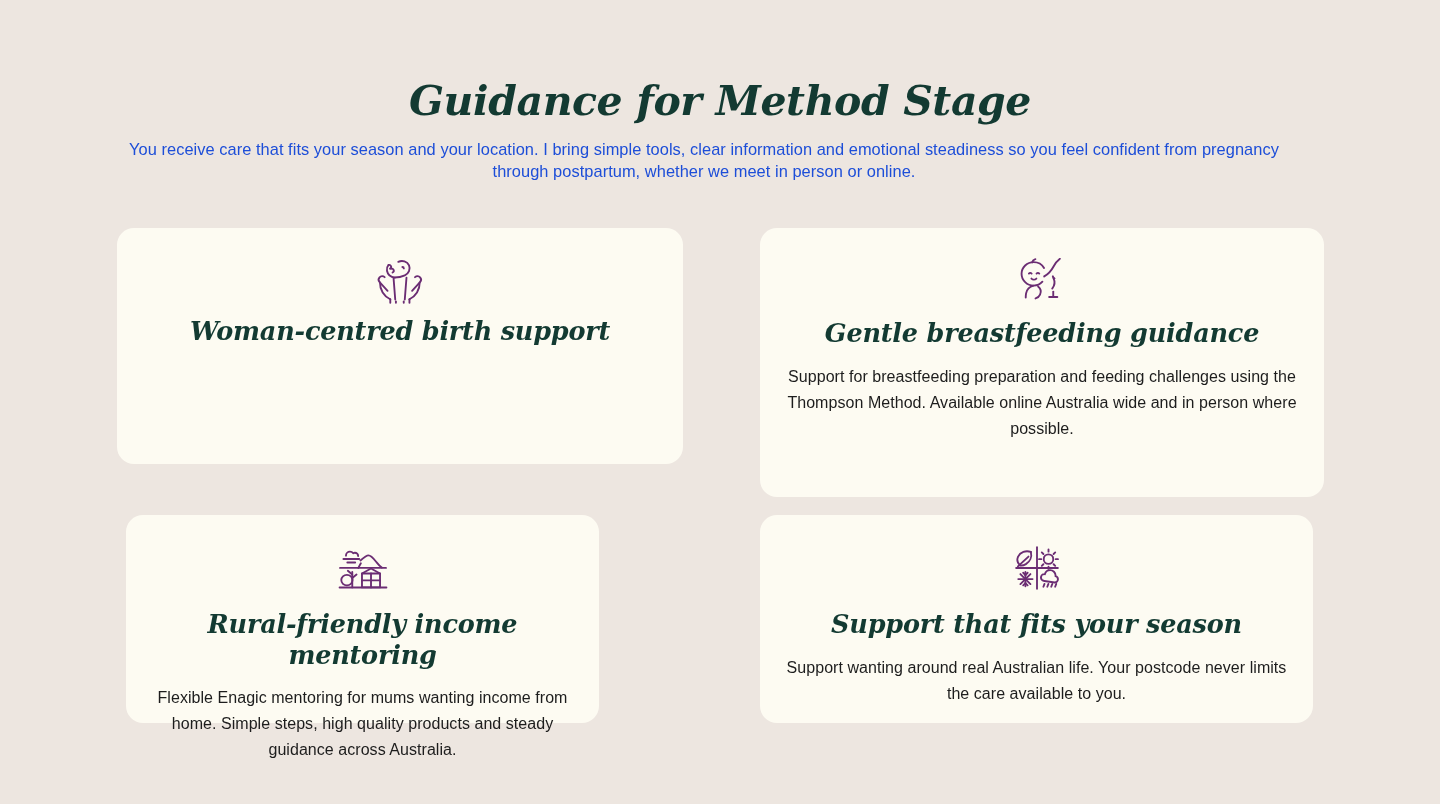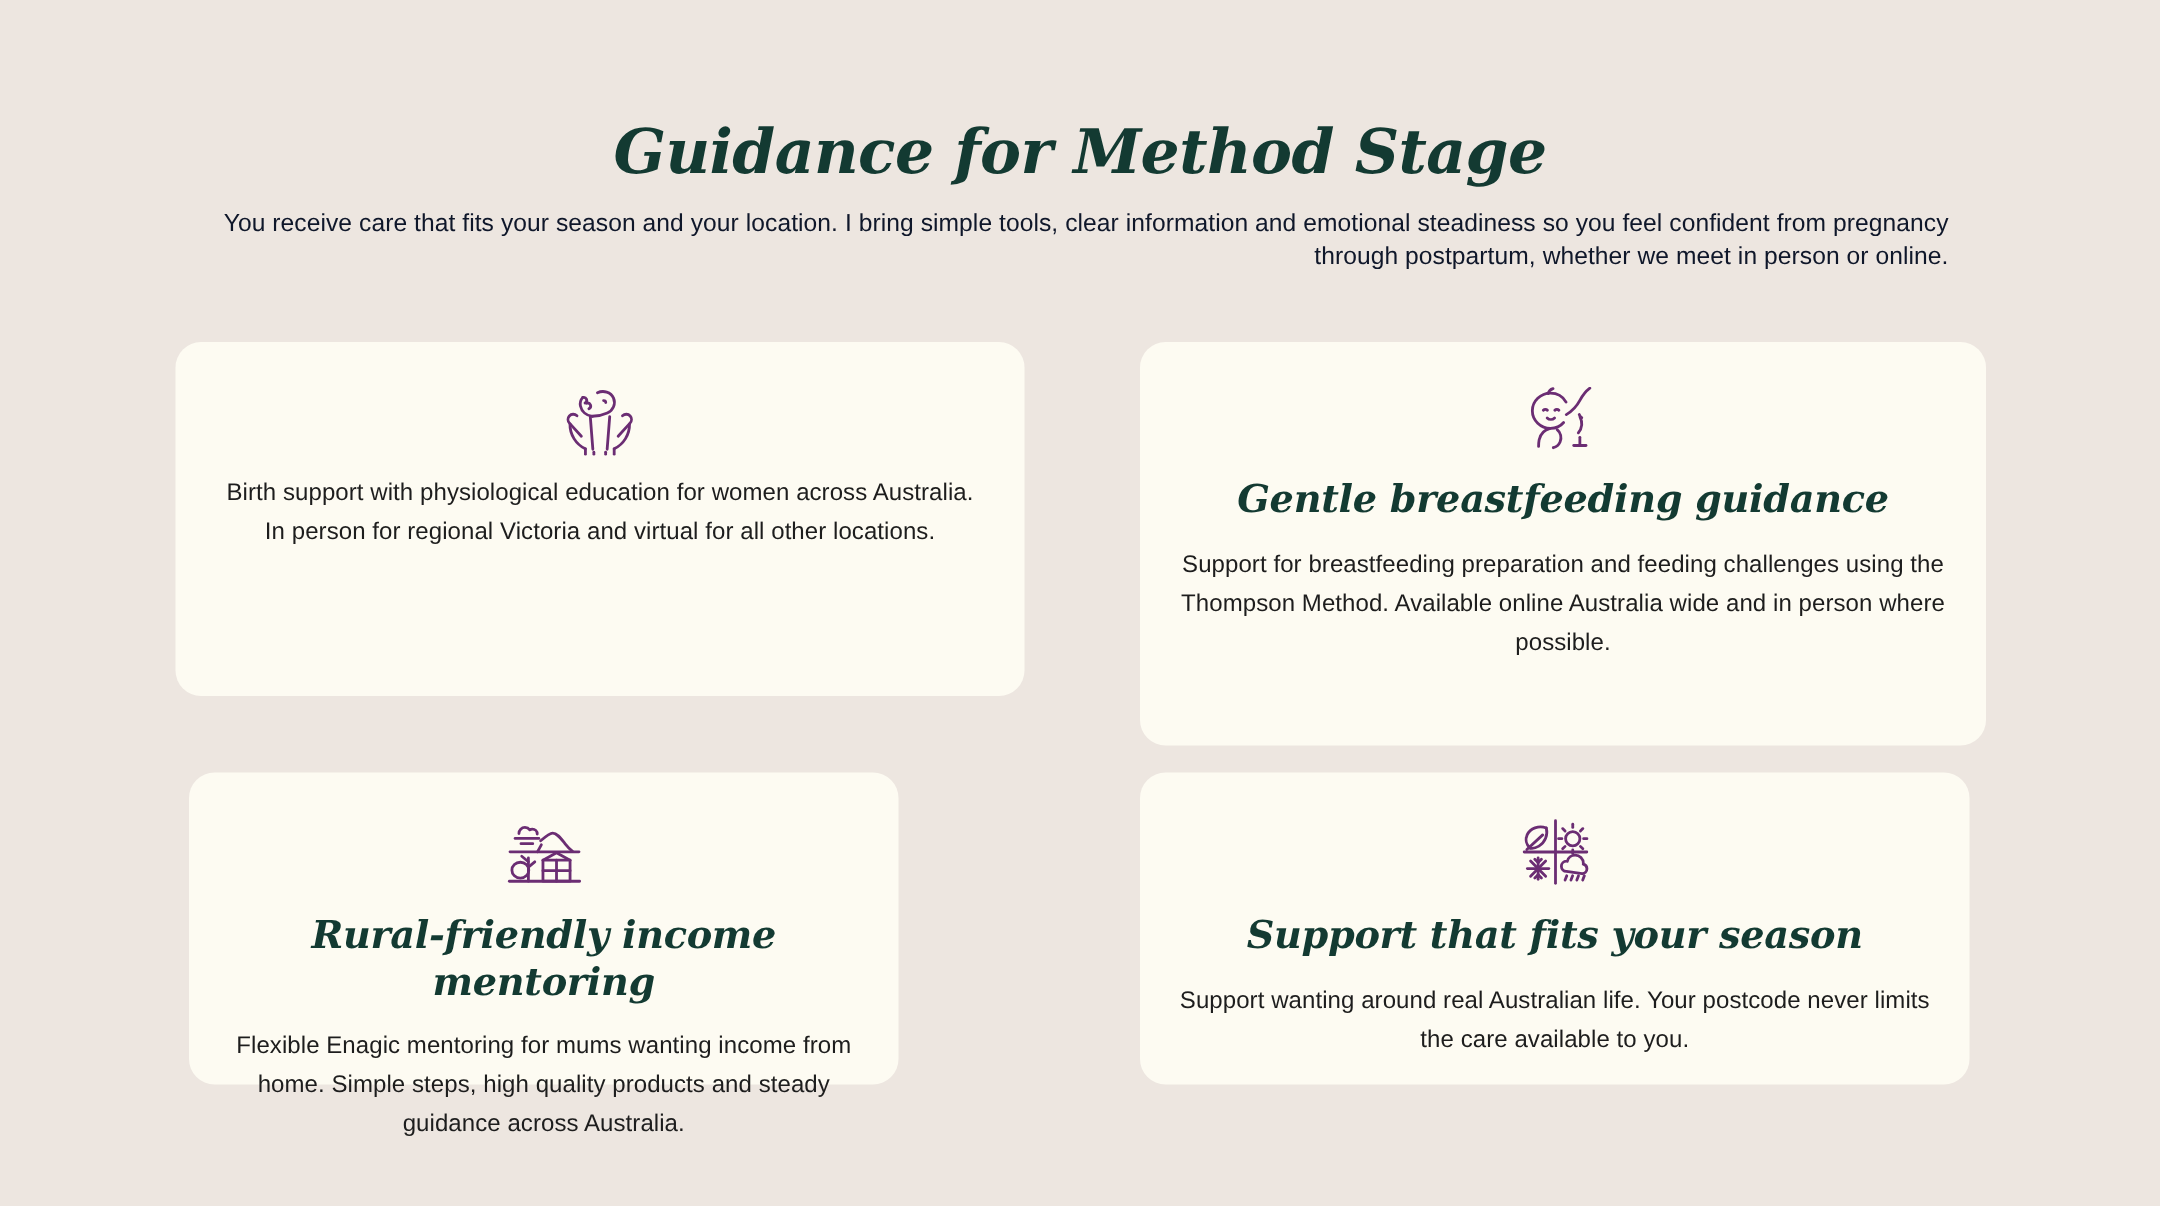--- a/index.html
+++ b/index.html
@@ -40,22 +40,22 @@
     line-height: 1.15;
   }
 
   .section-intro {
     position: absolute;
     top: 139px;
     left: 109px;
     width: 1190px;
     font-size: 16.4px;
     line-height: 21.5px;
-    color: #0f172a;
-    text-align: right;
+    color: #1d4ed8;
+    text-align: center;
     letter-spacing: 0.05px;
   }
 
   
   .cards {
     position: absolute;
     top: 228px;
     left: 0;
     width: 1440px;
     height: 510px;
@@ -137,21 +137,21 @@
           <path d="M49.6 22.5c1.8-1.6 4.4-1.6 6 .2 1.4 1.6 1.4 4-.1 5.6l-9.3 10.2"></path>
           <path d="M55.1 28.8c.2 8.4-4.6 16-12 19.6"></path>
           <path d="M20.6 48.4v4.2"></path>
           <path d="M27.2 51v1.6"></path>
           <path d="M36.4 51v1.6"></path>
           <path d="M43.1 48.4v4.2"></path>
           <path d="M24.4 23.2l2 25.5"></path>
           <path d="M39.6 23.2l-2 25.5"></path>
         </svg>
       </span>
-      <p class="card-body">Birth support with physiological education for women across Australia. In person for regional Victoria and virtual for all other locations.</p>
+      <h3 class="card-title">Woman-centred birth support</h3>
     </div>
 
     <div class="card card--r1c2">
       <span class="card-icon">
         <svg viewBox="0 0 60 54" fill="none" stroke="currentColor" stroke-width="2.2" stroke-linecap="round" stroke-linejoin="round">
           <path d="M30.5 27.8c-2.4 2.8-6.1 4.6-10.3 4.6C12.5 32.4 6 26.2 6 18.6 6 11 12.5 4.8 20.2 4.8c5.2 0 9.8 2.8 12.2 7"></path>
           <path d="M18.4 5.2c.4-1.9 1.9-3.4 3.8-3.9"></path>
           <path d="M14.6 18.2c.9-1 2.3-1 3.2 0"></path>
           <path d="M23.6 18.2c.9-1 2.3-1 3.2 0"></path>
           <path d="M17.6 24.2c1.6 1.6 4.2 1.6 5.8 0"></path>

